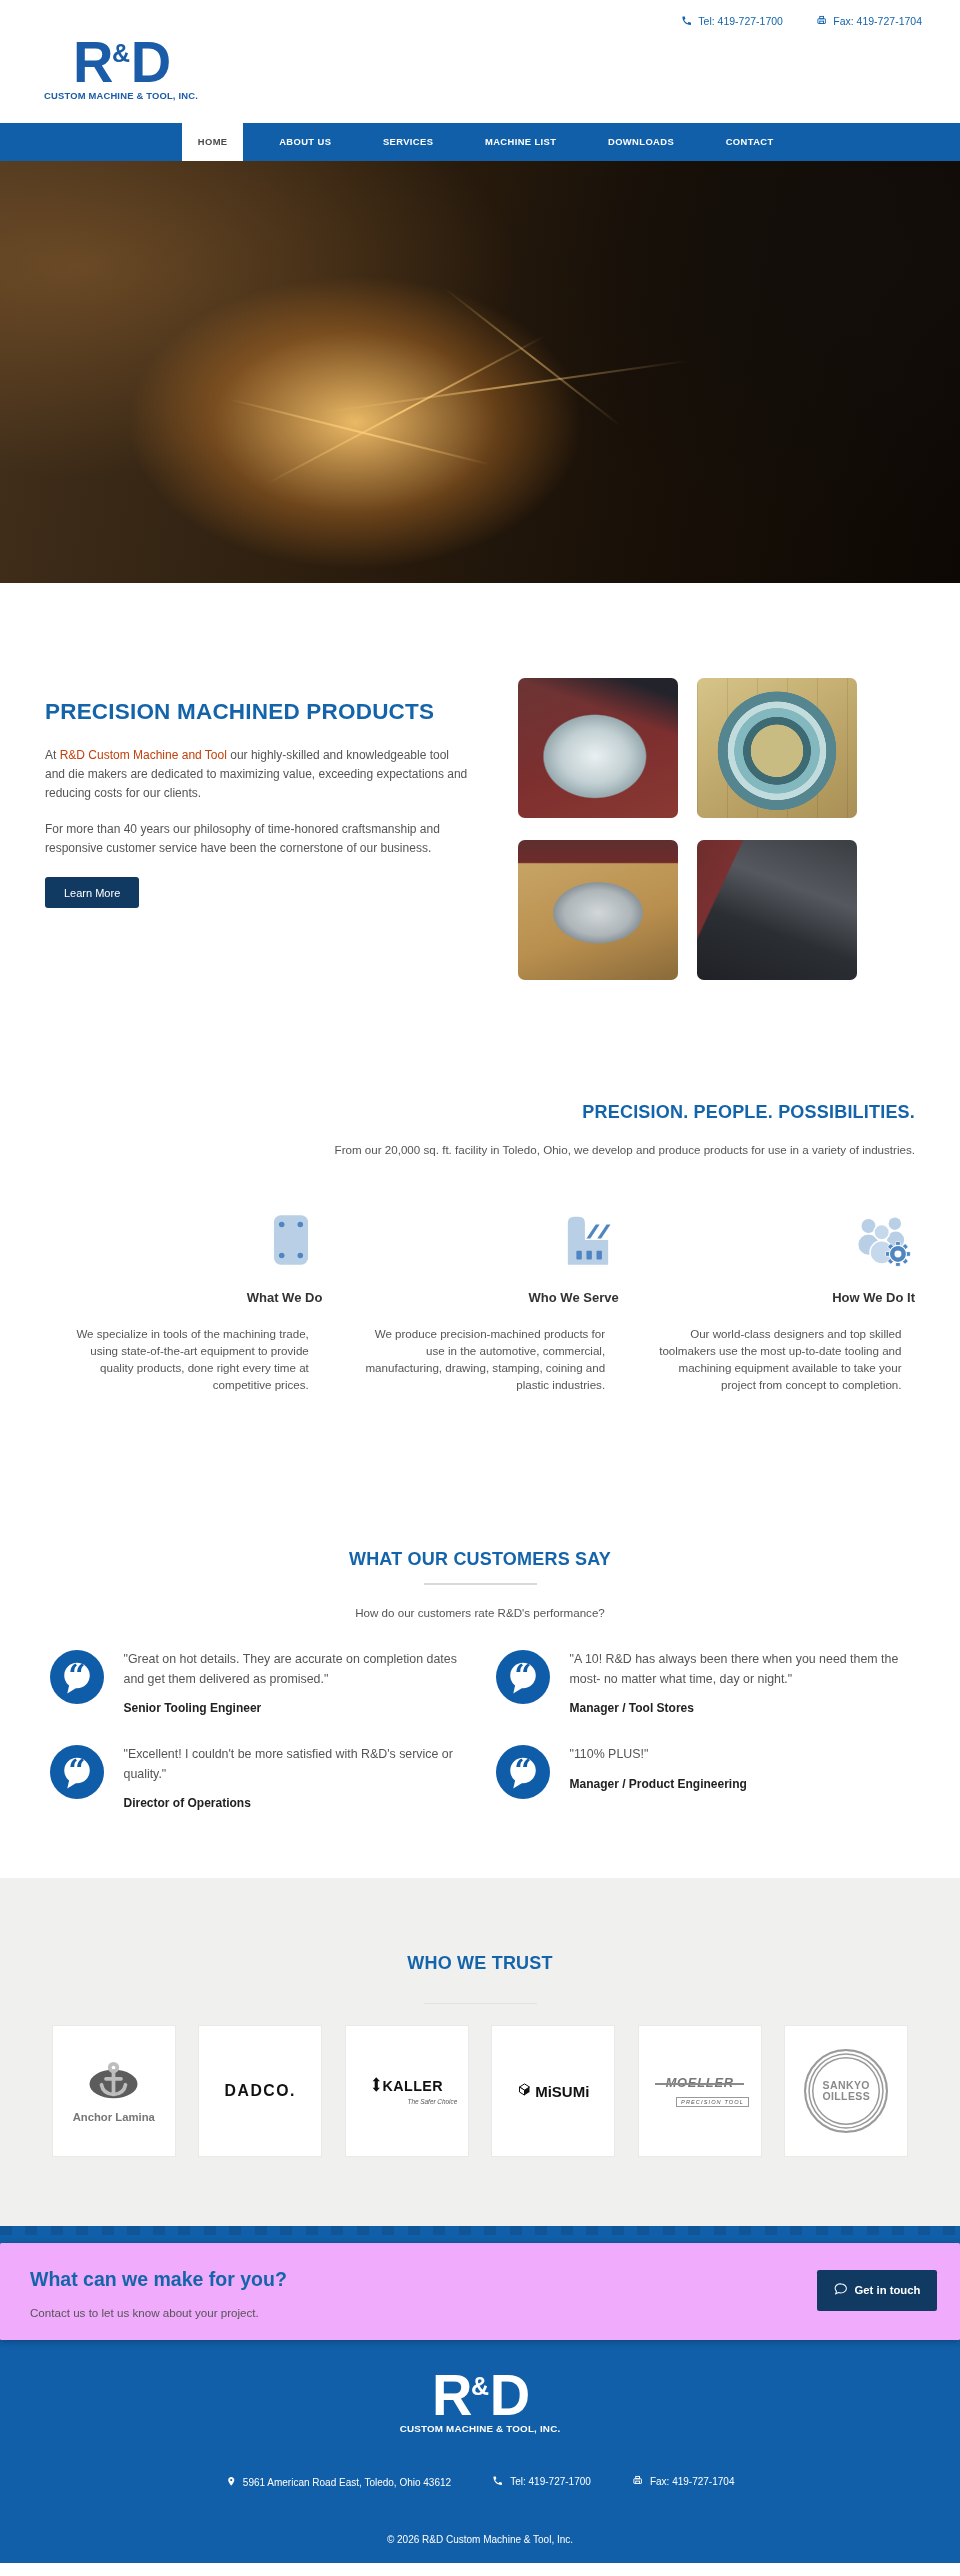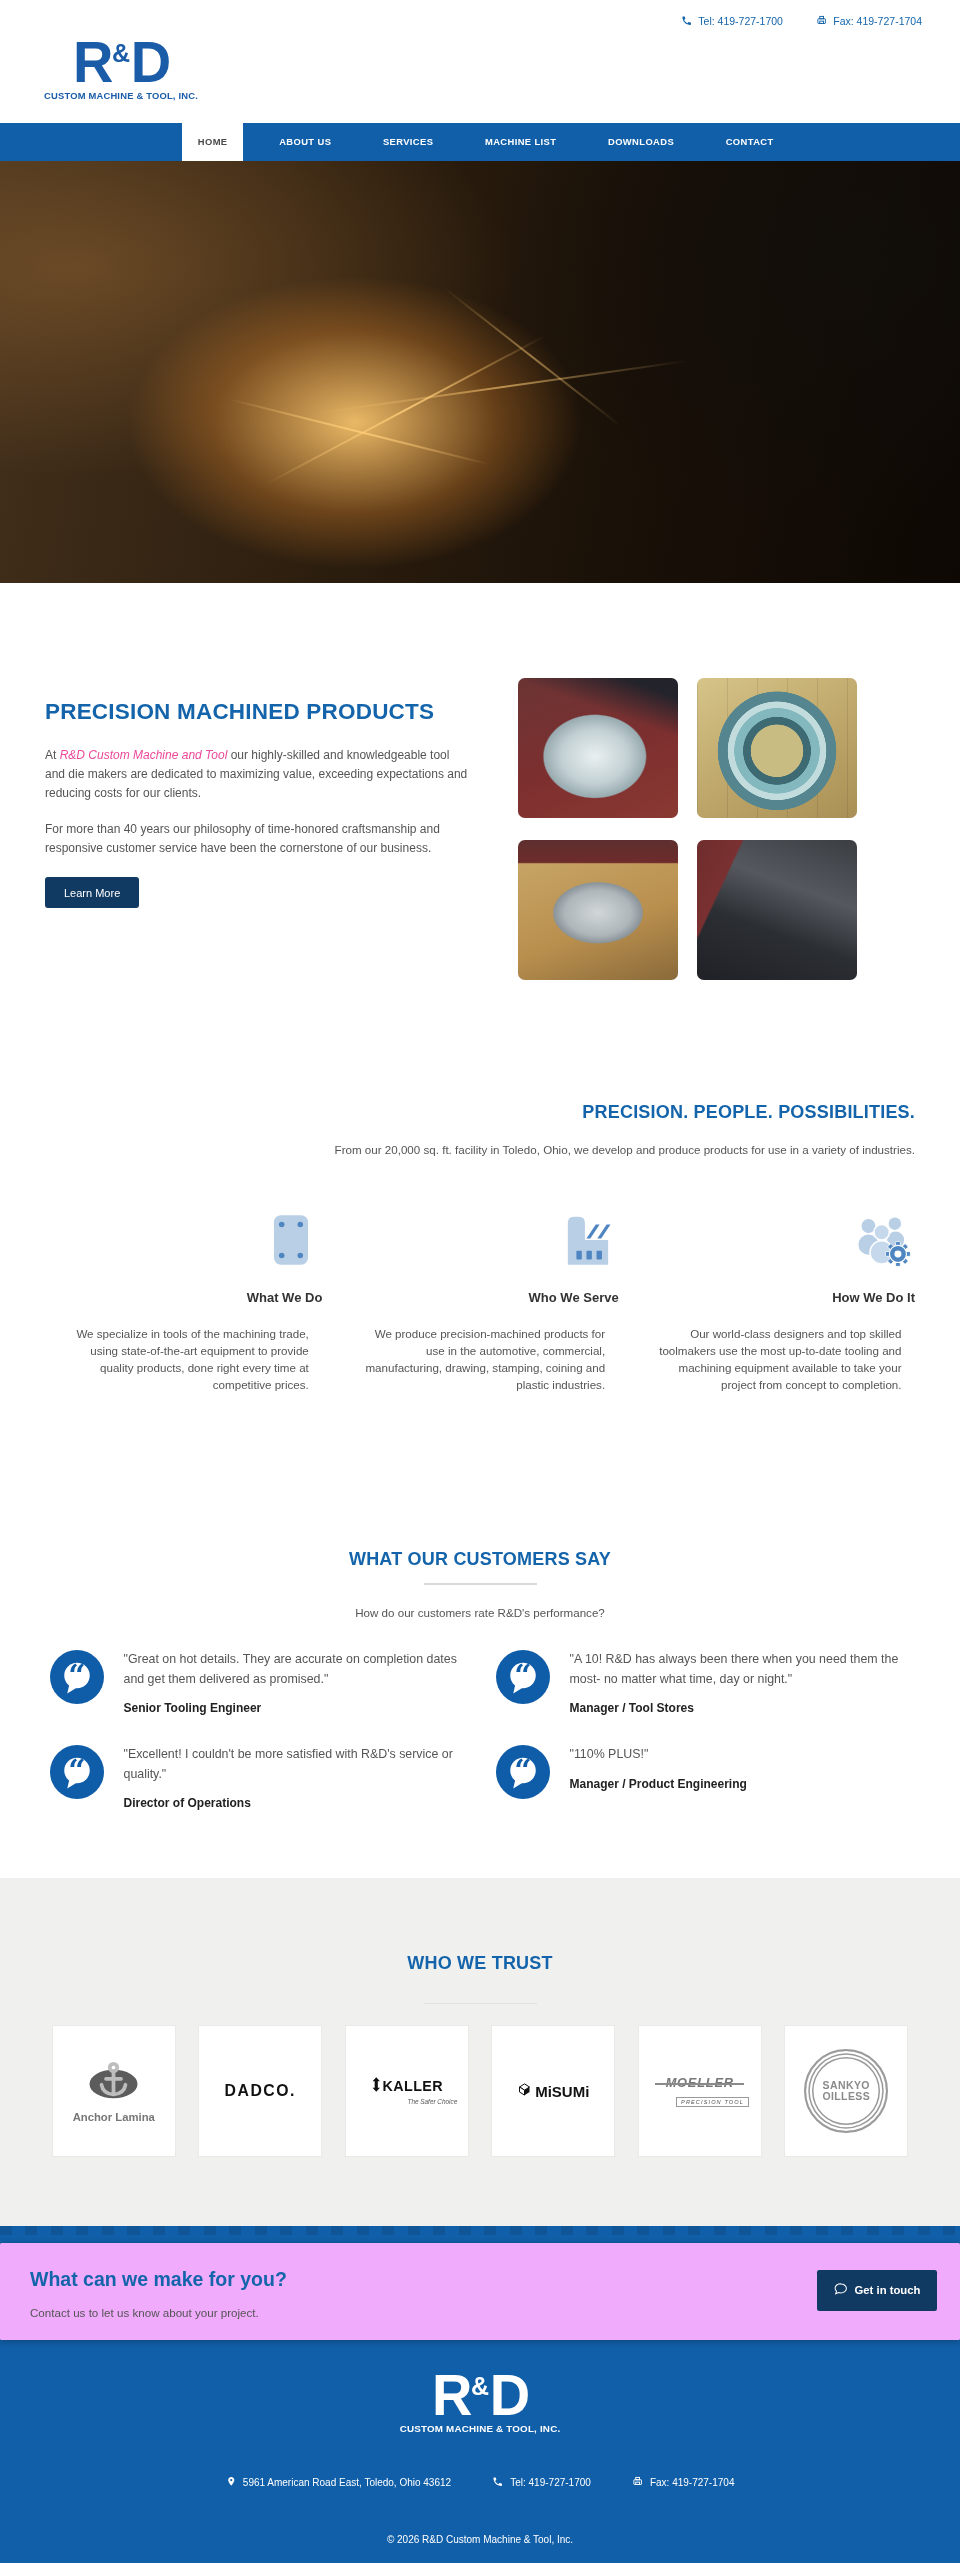--- a/index.html
+++ b/index.html
@@ -45,21 +45,21 @@
   .hero h1 { color:#fff; font-size:32px; font-weight:700; letter-spacing:0.2px; text-shadow:0 1.5px 7.5px rgba(0,0,0,.55); }
   .hero p { margin-top:42px; color:#f0eae2; font-size:12.4px; text-shadow:0 0.8px 4.5px rgba(0,0,0,.6); }
 
   
   .intro { padding-top:95px; }
   .intro .container { display:flex; }
   .intro-left { width:424px; margin-top:21px; }
   .intro h2 { font-size:22.5px; font-weight:800; color:#1464ab; letter-spacing:0.2px; }
   .intro p { margin-top:21px; font-size:12px; line-height:19px; color:#555; }
   .intro p.second { margin-top:16.5px; }
-  .intro a.inline-link { color:#ec4899;font-style:italic; }
+  .intro a.inline-link { color:#c2410c; }
   .learn-more { display:inline-block; margin-top:19.5px; height:31px; padding:0 19px; background:#113a63; color:#fff; font-size:11px; font-weight:500; border-radius:3px; }
   .intro-right { margin-left:28.5px; display:grid; grid-template-columns:160px 160px; column-gap:19.5px; row-gap:22px; align-content:start; }
   .pimg { width:160px; height:140px; border-radius:6.8px; }
   .pimg-1 { background:
       linear-gradient(200deg,#23232b 0%,#23232b 10%,rgba(35,35,43,0) 30%),
       radial-gradient(ellipse 79px 64px at 48% 56%, #e9f0f1 0%, #c3d0d3 42%, #98abb0 64%, rgba(0,0,0,0) 66%),
       linear-gradient(160deg,#6b3434 0%,#7d2f2f 55%,#8a3932 100%); }
   .pimg-2 { background:
       radial-gradient(circle 59px at 50% 52%, #c9bc82 0 44%, #3e6a74 45% 57%, #82b8be 58% 72%, #c2dcdd 73% 83%, #55868f 84% 100%, rgba(0,0,0,0) 101%),
       repeating-linear-gradient(90deg, rgba(0,0,0,.09) 0 1.5px, rgba(0,0,0,0) 1.5px 30px),
@@ -113,21 +113,21 @@
   .bottom { background:#115fa8; padding-bottom:18px; }
   .pattern { height:9px; background:repeating-linear-gradient(90deg, rgba(0,0,0,.10) 0 12px, rgba(0,0,0,0) 12px 25.5px); }
   .cta-card { width:960px; margin:7.5px auto 0; background:#f0abfc; border-radius:1.5px; box-shadow:0 1.5px 6px rgba(0,0,0,.25); position:relative; padding:25.5px 30px 21px; }
   .cta-card h2 { font-size:19.5px; font-weight:800; color:#1464ab; }
   .cta-card p { margin-top:15px; font-size:11.6px; color:#555; }
   .get-btn { position:absolute; top:27px; right:23px; width:120px; height:41px; background:#113a63; color:#fff; font-size:11.3px; font-weight:700; border-radius:2.3px; display:flex; align-items:center; justify-content:center; gap:7.5px; }
   .footer-logo { margin-top:33px; text-align:center; }
   .footer-logo .rd-letters { color:#fff; }
   .footer-logo .rd-amp::after { border-top-color:#115fa8; }
   .footer-logo .logo-sub { color:#fff; font-size:9.8px; }
-  .contact-row { margin-top:41px; display:flex; justify-content:center; align-items:center; gap:41px; }
+  .contact-row { margin-top:41px; display:flex; justify-content:center; align-items:flex-start; gap:41px; }
   .contact-item { display:flex; align-items:center; gap:6.8px; color:#fff; font-size:10px; }
   .copyright { margin-top:44px; text-align:center; color:#fff; font-size:10px; }
 </style>
 </head>
 <body>
 
 <div class="topbar">
   <a class="topbar-item">
     <span>
         <svg width="11.3" height="11.3" viewBox="0 0 24 24">

